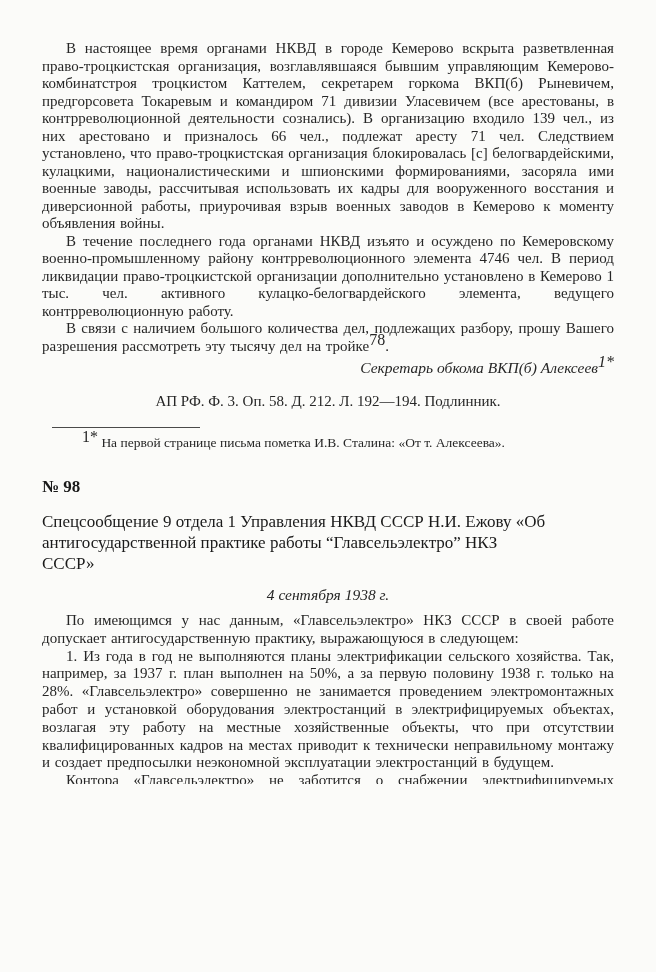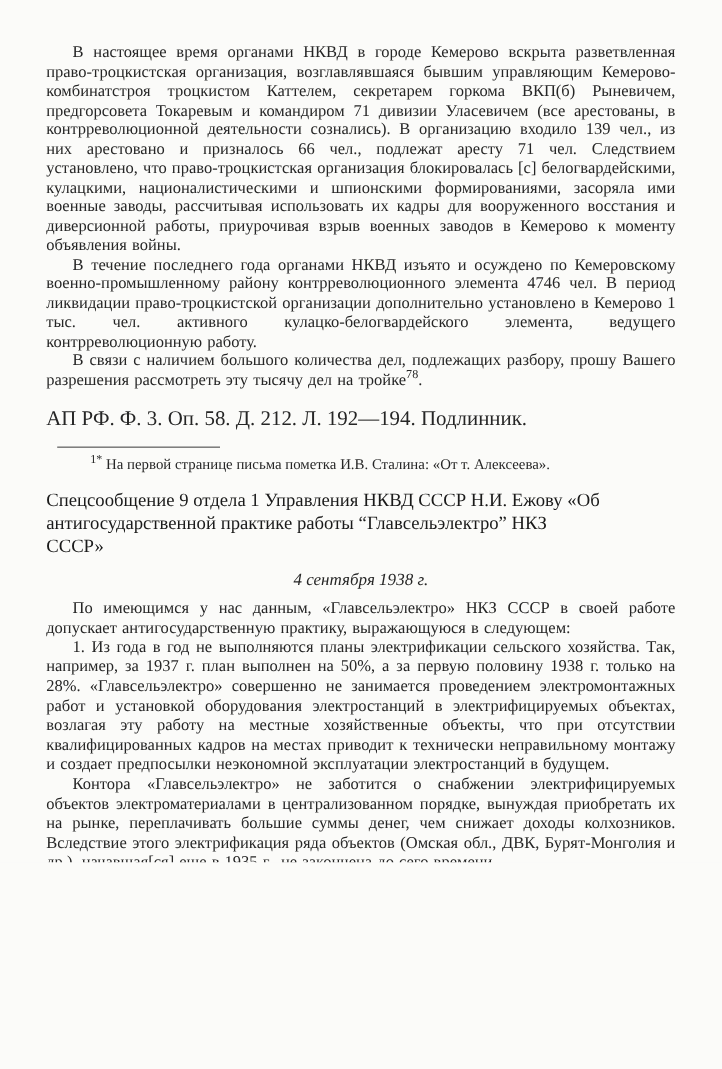--- a/index.html
+++ b/index.html
@@ -29,36 +29,36 @@
     text-align: justify;
     text-indent: 24px;
     hyphens: auto;
     -webkit-hyphens: auto;
     word-spacing: 0.06em;
   }
   .doc-body.doc98 p.para {
     line-height: 17.8px;
   }
   .note-ref {
-    font-size: 11px;
+    font-size: 16px;
     line-height: 0;
     vertical-align: super;
   }
   .signature {
     margin-top: 4px;
     font-style: italic;
     font-size: 15.5px;
     line-height: 17px;
     text-align: right;
   }
   .archive {
     margin-top: 17px;
-    font-size: 19px;
+    font-size: 15px;
     line-height: 17px;
-    text-align: left;
+    text-align: center;
   }
   .footnote-rule {
     margin-top: 17px;
     margin-left: 10px;
     width: 148px;
     height: 1px;
     background: #4a4a4a;
   }
   .footnote {
     margin-top: 6px;
@@ -114,27 +114,29 @@
 
 <div class="page">
   <div class="content">
 
     <section class="doc-body">
       <p class="para">В настоящее время органами НКВД в городе Кемерово вскрыта разветвленная право-троцкистская организация, возглавлявшаяся бывшим управляющим Кемерово-комбинатстроя троцкистом Каттелем, секретарем горкома ВКП(б) Рыневичем, предгорсовета Токаревым и командиром 71 дивизии Уласевичем (все арестованы, в контрреволюционной деятельности сознались). В организацию входило 139 чел., из них арестовано и призналось 66 чел., подлежат аресту 71 чел. Следствием установлено, что право-троцкистская организация блокировалась [с] белогвардейскими, кулацкими, националистическими и шпионскими формированиями, засоряла ими военные заводы, рассчитывая использовать их кадры для вооруженного восстания и диверсионной работы, приурочивая взрыв военных заводов в Кемерово к моменту объявления войны.</p>
       <p class="para">В течение последнего года органами НКВД изъято и осуждено по Кемеровскому военно-промышленному району контрреволюционного элемента 4746 чел. В период ликвидации право-троцкистской организации дополнительно установлено в Кемерово 1 тыс. чел. активного кулацко-белогвардейского элемента, ведущего контрреволюционную работу.</p>
       <p class="para"><span>В связи с наличием большого количества дел, подлежащих разбору, прошу Вашего разрешения рассмотреть эту тысячу дел на тройке</span><sup class="note-ref">78</sup><span>.</span></p>
     </section>
 
+    <div class="signature"><span>Секретарь обкома ВКП(б) Алексеев</span><sup class="note-ref">1*</sup></div>
 
     <div class="archive">АП РФ. Ф. 3. Оп. 58. Д. 212. Л. 192—194. Подлинник.</div>
 
     <div class="footnote-rule"></div>
 
     <div class="footnote"><sup class="note-ref">1*</sup> <span>На первой странице письма пометка И.В. Сталина: «От т. Алексеева».</span></div>
 
+    <div class="doc-number">№ 98</div>
 
     <h1 class="doc-title">Спецсообщение 9 отдела 1 Управления НКВД СССР Н.И. Ежову «Об антигосударственной практике работы “Главсельэлектро” НКЗ СССР»</h1>
 
     <div class="doc-date">4 сентября 1938 г.</div>
 
     <section class="doc-body doc98">
       <p class="para">По имеющимся у нас данным, «Главсельэлектро» НКЗ СССР в своей работе допускает антигосударственную практику, выражающуюся в следующем:</p>
       <p class="para">1. Из года в год не выполняются планы электрификации сельского хозяйства. Так, например, за 1937 г. план выполнен на 50%, а за первую половину 1938 г. только на 28%. «Главсельэлектро» совершенно не занимается проведением электромонтажных работ и установкой оборудования электростанций в электрифицируемых объектах, возлагая эту работу на местные хозяйственные объекты, что при отсутствии квалифицированных кадров на местах приводит к технически неправильному монтажу и создает предпосылки неэкономной эксплуатации электростанций в будущем.</p>
       <p class="para">Контора «Главсельэлектро» не заботится о снабжении электрифицируемых объектов электроматериалами в централизованном порядке, вынуждая приобретать их на рынке, переплачивать большие суммы денег, чем снижает доходы колхозников. Вследствие этого электрификация ряда объектов (Омская обл., ДВК, Бурят-Монголия и др.), начавшая[ся] еще в 1935 г., не закончена до сего времени.</p>
     </section>

